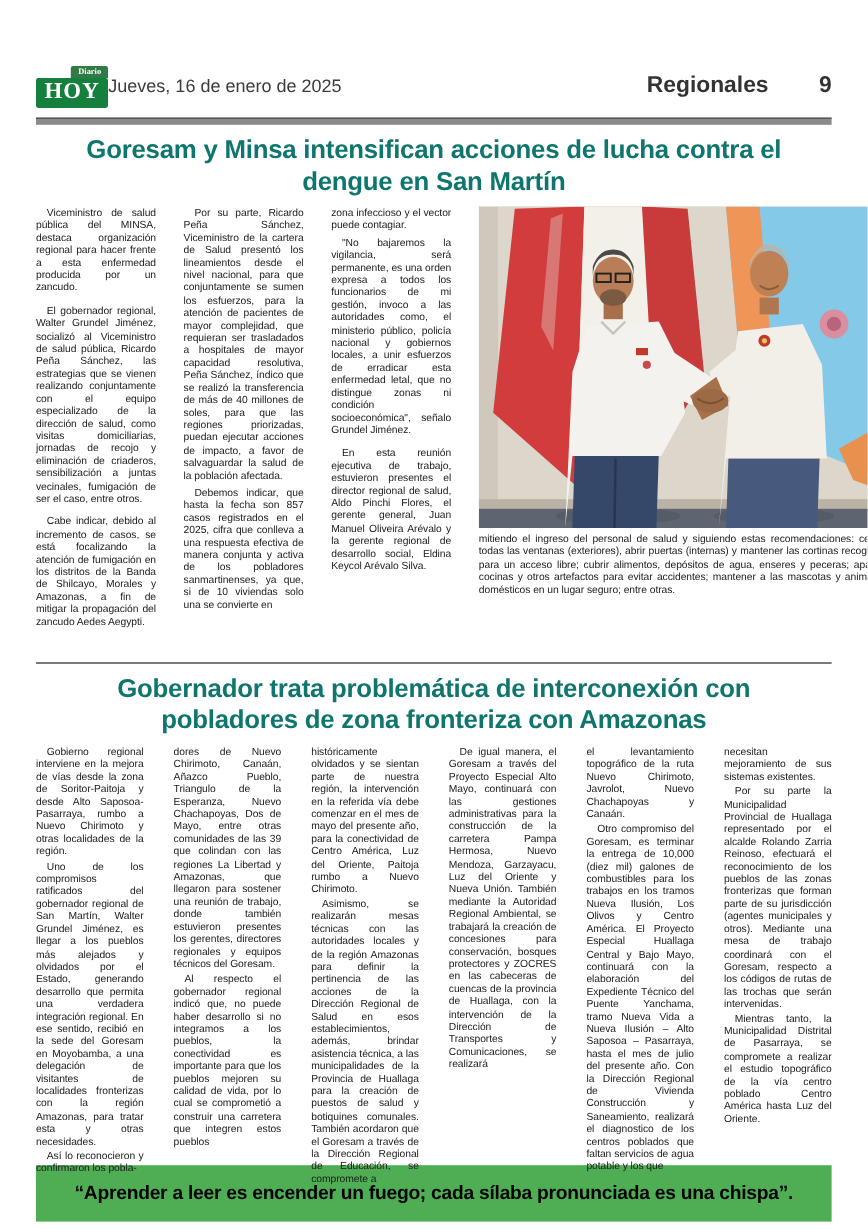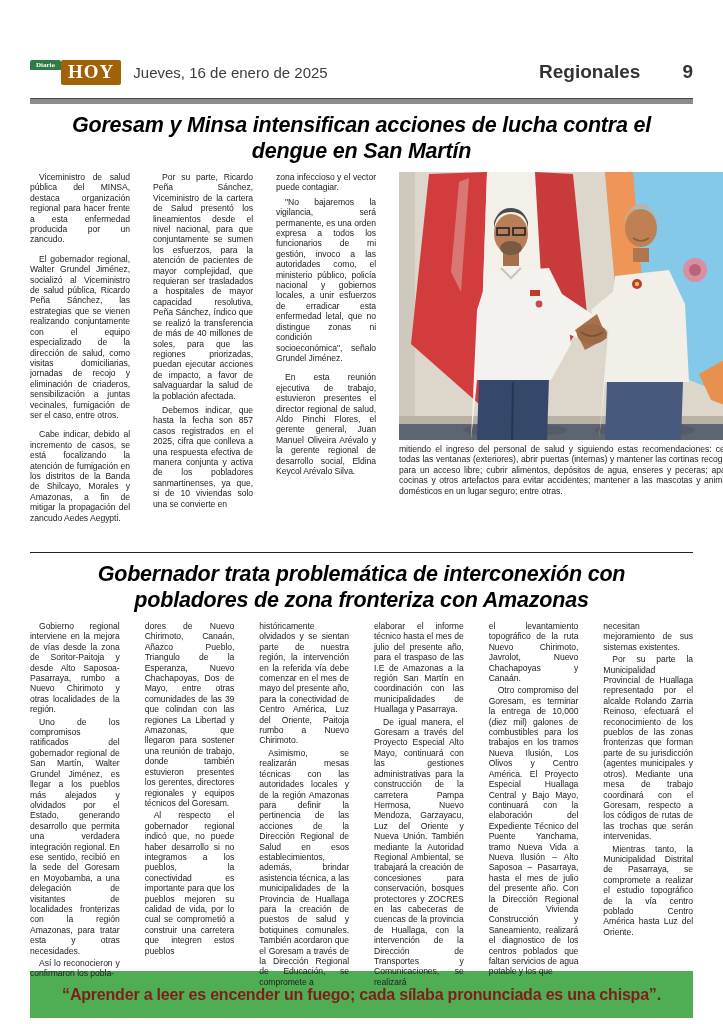--- a/index.html
+++ b/index.html
@@ -9,47 +9,46 @@
     margin:0 auto;
     background:#ffffff;
     font-family:"Liberation Sans", sans-serif;
     color:#1b1b1b;
     box-sizing:border-box;
     padding:52px 30px 0 30px;
     overflow:hidden;
   }
   
   .masthead{display:flex;align-items:center;height:40px;}
-  .logo{display:flex;flex-direction:row;align-items:flex-start;margin-right:12px;}
+  .logo{display:flex;flex-direction:column;align-items:flex-end;margin-right:0;}
   .logo-top{
     background:#2f7a45;color:#fff;
     font-size:7px;font-weight:bold;
     padding:1px 6px;border-radius:2px 2px 0 0;
     font-family:"Liberation Serif", serif;
     line-height:8px;
   }
   .logo-main{
-    background:#a16207;color:#fff;
+    background:#15803d;color:#fff;
     font-family:"Liberation Serif", serif;
     font-weight:bold;font-size:19px;line-height:20px;
     padding:2px 7px 3px 7px;border-radius:2px;
     letter-spacing:1px;
   }
   .masthead .date{font-size:15px;color:#3c3c3c;}
   .masthead .head-right{margin-left:auto;display:flex;align-items:baseline;gap:42px;text-align:right;}
   .section{font-size:19px;font-weight:bold;color:#333;}
   .pagenum{font-size:19px;font-weight:bold;color:#333;}
   .rule-double{height:5px;margin-top:6px;border-top:1px solid #4a4a4a;background:#8b8b8b;}
   
   h1.headline{
     font-size:21.5px;line-height:26px;font-weight:bold;
-    text-align:center;color:#000000;
+    text-align:center;color:#0f766e;
     max-width:600px;margin:8px auto 8px auto;
     letter-spacing:-0.2px;
-    font-style:italic;
   }
   
   .a1-body{display:flex;gap:23px;margin-top:4px;height:378px;}
   .a1-body .col{flex:0 0 100px;width:100px;}
   .col p, .caption{
     font-size:8.6px;line-height:10.4px;
     text-align:justify;margin:0 0 4px 0;
     letter-spacing:-0.05px;
   }
   .col p{text-indent:9px;}
@@ -65,21 +64,21 @@
   .photo svg{display:block;width:100%;height:100%;}
   .caption{margin-top:4px;width:339px;}
   
   .rule-thin{border-top:1.5px solid #222;margin-top:2px;}
   
   .banner{
     margin-top:8px;height:47px;background:#4fae54;
     display:flex;align-items:center;justify-content:center;
   }
   .banner span{
-    color:#7f1d1d;font-weight:bold;font-size:16px;letter-spacing:-0.2px;
+    color:#000000;font-weight:bold;font-size:16px;letter-spacing:-0.2px;
     text-align:center;width:100%;
   }
 </style>
 </head>
 <body>
 
 <div class="page">
 
   <header class="masthead">
     <div class="logo">
@@ -193,21 +192,20 @@
       </div>
       <div class="col">
         <p class="cont">dores de Nuevo Chirimoto, Canaán, Añazco Pueblo, Triangulo de la Esperanza, Nuevo Chachapoyas, Dos de Mayo, entre otras comunidades de las 39 que colindan con las regiones La Libertad y Amazonas, que llegaron para sostener una reunión de trabajo, donde también estuvieron presentes los gerentes, directores regionales y equipos técnicos del Goresam.</p>
         <p>Al respecto el gobernador regional indicó que, no puede haber desarrollo si no integramos a los pueblos, la conectividad es importante para que los pueblos mejoren su calidad de vida, por lo cual se comprometió a construir una carretera que integren estos pueblos</p>
       </div>
       <div class="col">
         <p class="cont">históricamente olvidados y se sientan parte de nuestra región, la intervención en la referida vía debe comenzar en el mes de mayo del presente año, para la conectividad de Centro América, Luz del Oriente, Paitoja rumbo a Nuevo Chirimoto.</p>
         <p>Asimismo, se realizarán mesas técnicas con las autoridades locales y de la región Amazonas para definir la pertinencia de las acciones de la Dirección Regional de Salud en esos establecimientos, además, brindar asistencia técnica, a las municipalidades de la Provincia de Huallaga para la creación de puestos de salud y botiquines comunales. También acordaron que el Goresam a través de la Dirección Regional de Educación, se compromete a</p>
       </div>
       <div class="col">
-        <p class="cont">elaborar el informe técnico hasta el mes de julio del presente año, para el traspaso de las I.E de Amazonas a la región San Martín en coordinación con las municipalidades de Huallaga y Pasarraya.</p>
         <p class="gap-before">De igual manera, el Goresam a través del Proyecto Especial Alto Mayo, continuará con las gestiones administrativas para la construcción de la carretera Pampa Hermosa, Nuevo Mendoza, Garzayacu, Luz del Oriente y Nueva Unión. También mediante la Autoridad Regional Ambiental, se trabajará la creación de concesiones para conservación, bosques protectores y ZOCRES en las cabeceras de cuencas de la provincia de Huallaga, con la intervención de la Dirección de Transportes y Comunicaciones, se realizará</p>
       </div>
       <div class="col">
         <p class="cont">el levantamiento topográfico de la ruta Nuevo Chirimoto, Javrolot, Nuevo Chachapoyas y Canaán.</p>
         <p>Otro compromiso del Goresam, es terminar la entrega de 10,000 (diez mil) galones de combustibles para los trabajos en los tramos Nueva Ilusión, Los Olivos y Centro América. El Proyecto Especial Huallaga Central y Bajo Mayo, continuará con la elaboración del Expediente Técnico del Puente Yanchama, tramo Nueva Vida a Nueva Ilusión – Alto Saposoa – Pasarraya, hasta el mes de julio del presente año. Con la Dirección Regional de Vivienda Construcción y Saneamiento, realizará el diagnostico de los centros poblados que faltan servicios de agua potable y los que</p>
       </div>
       <div class="col">
         <p class="cont">necesitan mejoramiento de sus sistemas existentes.</p>
         <p class="gap-before">Por su parte la Municipalidad Provincial de Huallaga representado por el alcalde Rolando Zarria Reinoso, efectuará el reconocimiento de los pueblos de las zonas fronterizas que forman parte de su jurisdicción (agentes municipales y otros). Mediante una mesa de trabajo coordinará con el Goresam, respecto a los códigos de rutas de las trochas que serán intervenidas.</p>
         <p>Mientras tanto, la Municipalidad Distrital de Pasarraya, se compromete a realizar el estudio topográfico de la vía centro poblado Centro América hasta Luz del Oriente.</p>

